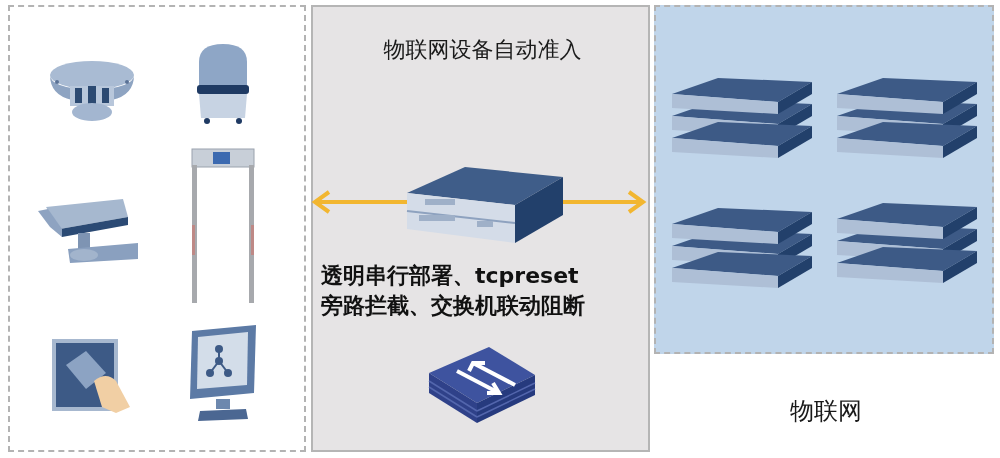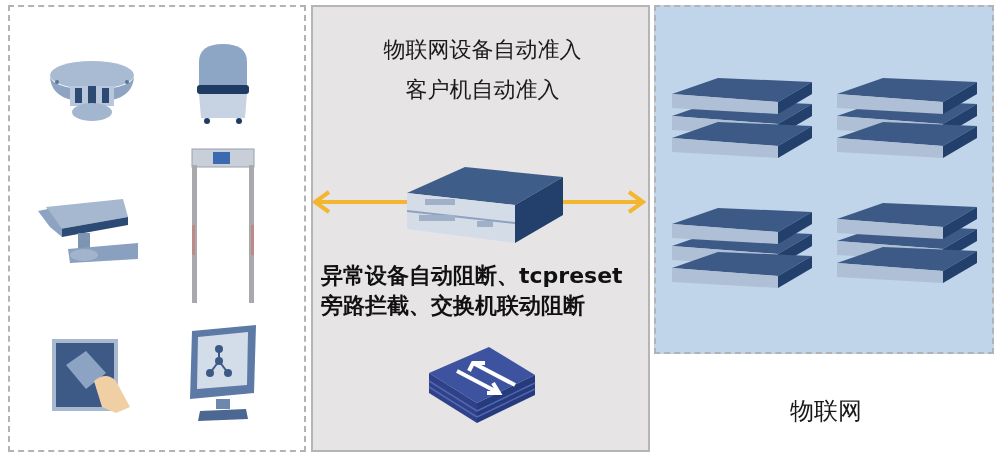--- a/index.html
+++ b/index.html
@@ -75,40 +75,39 @@
     <line x1="33" y1="26" x2="33" y2="38" stroke="#3d5a86" stroke-width="2"></line>
     <line x1="33" y1="38" x2="24" y2="50" stroke="#3d5a86" stroke-width="2"></line>
     <line x1="33" y1="38" x2="42" y2="50" stroke="#3d5a86" stroke-width="2"></line>
     <rect x="30" y="76" width="14" height="10" fill="#6d88ae"></rect>
     <path d="M14 88 L60 86 L62 96 L12 98Z" fill="#4b6792"></path>
   </svg>
 </div>
 
 <div id="mid" class="panel">
   <div class="mtext" style="top:28px">物联网设备自动准入</div>
-  <div class="mtext" style="top:68px">客户机自动准入</div>
 
   <svg style="position:absolute;left:-4px;top:180px" width="339" height="30">
     <line x1="6" y1="15" x2="100" y2="15" stroke="#f2b630" stroke-width="4"></line>
     <polyline points="20,5 6,15 20,25" fill="none" stroke="#f2b630" stroke-width="4"></polyline>
     <line x1="240" y1="15" x2="334" y2="15" stroke="#f2b630" stroke-width="4"></line>
     <polyline points="320,5 334,15 320,25" fill="none" stroke="#f2b630" stroke-width="4"></polyline>
   </svg>
 
   <svg style="position:absolute;left:84px;top:158px" width="170" height="80">
     <path d="M10 28 L68 2 L166 12 L118 40Z" fill="#3f5d89"></path>
     <path d="M118 40 L166 12 L166 50 L118 78Z" fill="#22406b"></path>
     <path d="M10 28 L118 40 L118 78 L10 64Z" fill="#d4dce8"></path>
     <line x1="10" y1="46" x2="118" y2="58" stroke="#8ea2bf" stroke-width="2"></line>
     <rect x="28" y="34" width="30" height="6" fill="#9fb0c8"></rect>
     <rect x="22" y="50" width="36" height="6" fill="#9fb0c8"></rect>
     <rect x="80" y="56" width="16" height="6" fill="#9fb0c8"></rect>
   </svg>
 
-  <div class="btext" style="top:254px">异常设备自动阻断、tcpreset</div>
+  <div class="btext" style="top:254px">透明串行部署、tcpreset</div>
   <div class="btext" style="top:284px">旁路拦截、交换机联动阻断</div>
 
   <svg style="position:absolute;left:108px;top:336px" width="120" height="84">
     <path d="M8 30 L68 4 L114 32 L56 60Z" fill="#3e539f"></path>
     <path d="M8 30 L56 60 L56 80 L8 50Z" fill="#2f4189"></path>
     <path d="M56 60 L114 32 L114 52 L56 80Z" fill="#263a7e"></path>
     <line x1="8" y1="38" x2="56" y2="68" stroke="#5366ad" stroke-width="1.5"></line>
     <line x1="56" y1="68" x2="114" y2="40" stroke="#5366ad" stroke-width="1.5"></line>
     <line x1="8" y1="44" x2="56" y2="74" stroke="#5366ad" stroke-width="1.5"></line>
     <line x1="56" y1="74" x2="114" y2="46" stroke="#5366ad" stroke-width="1.5"></line>

